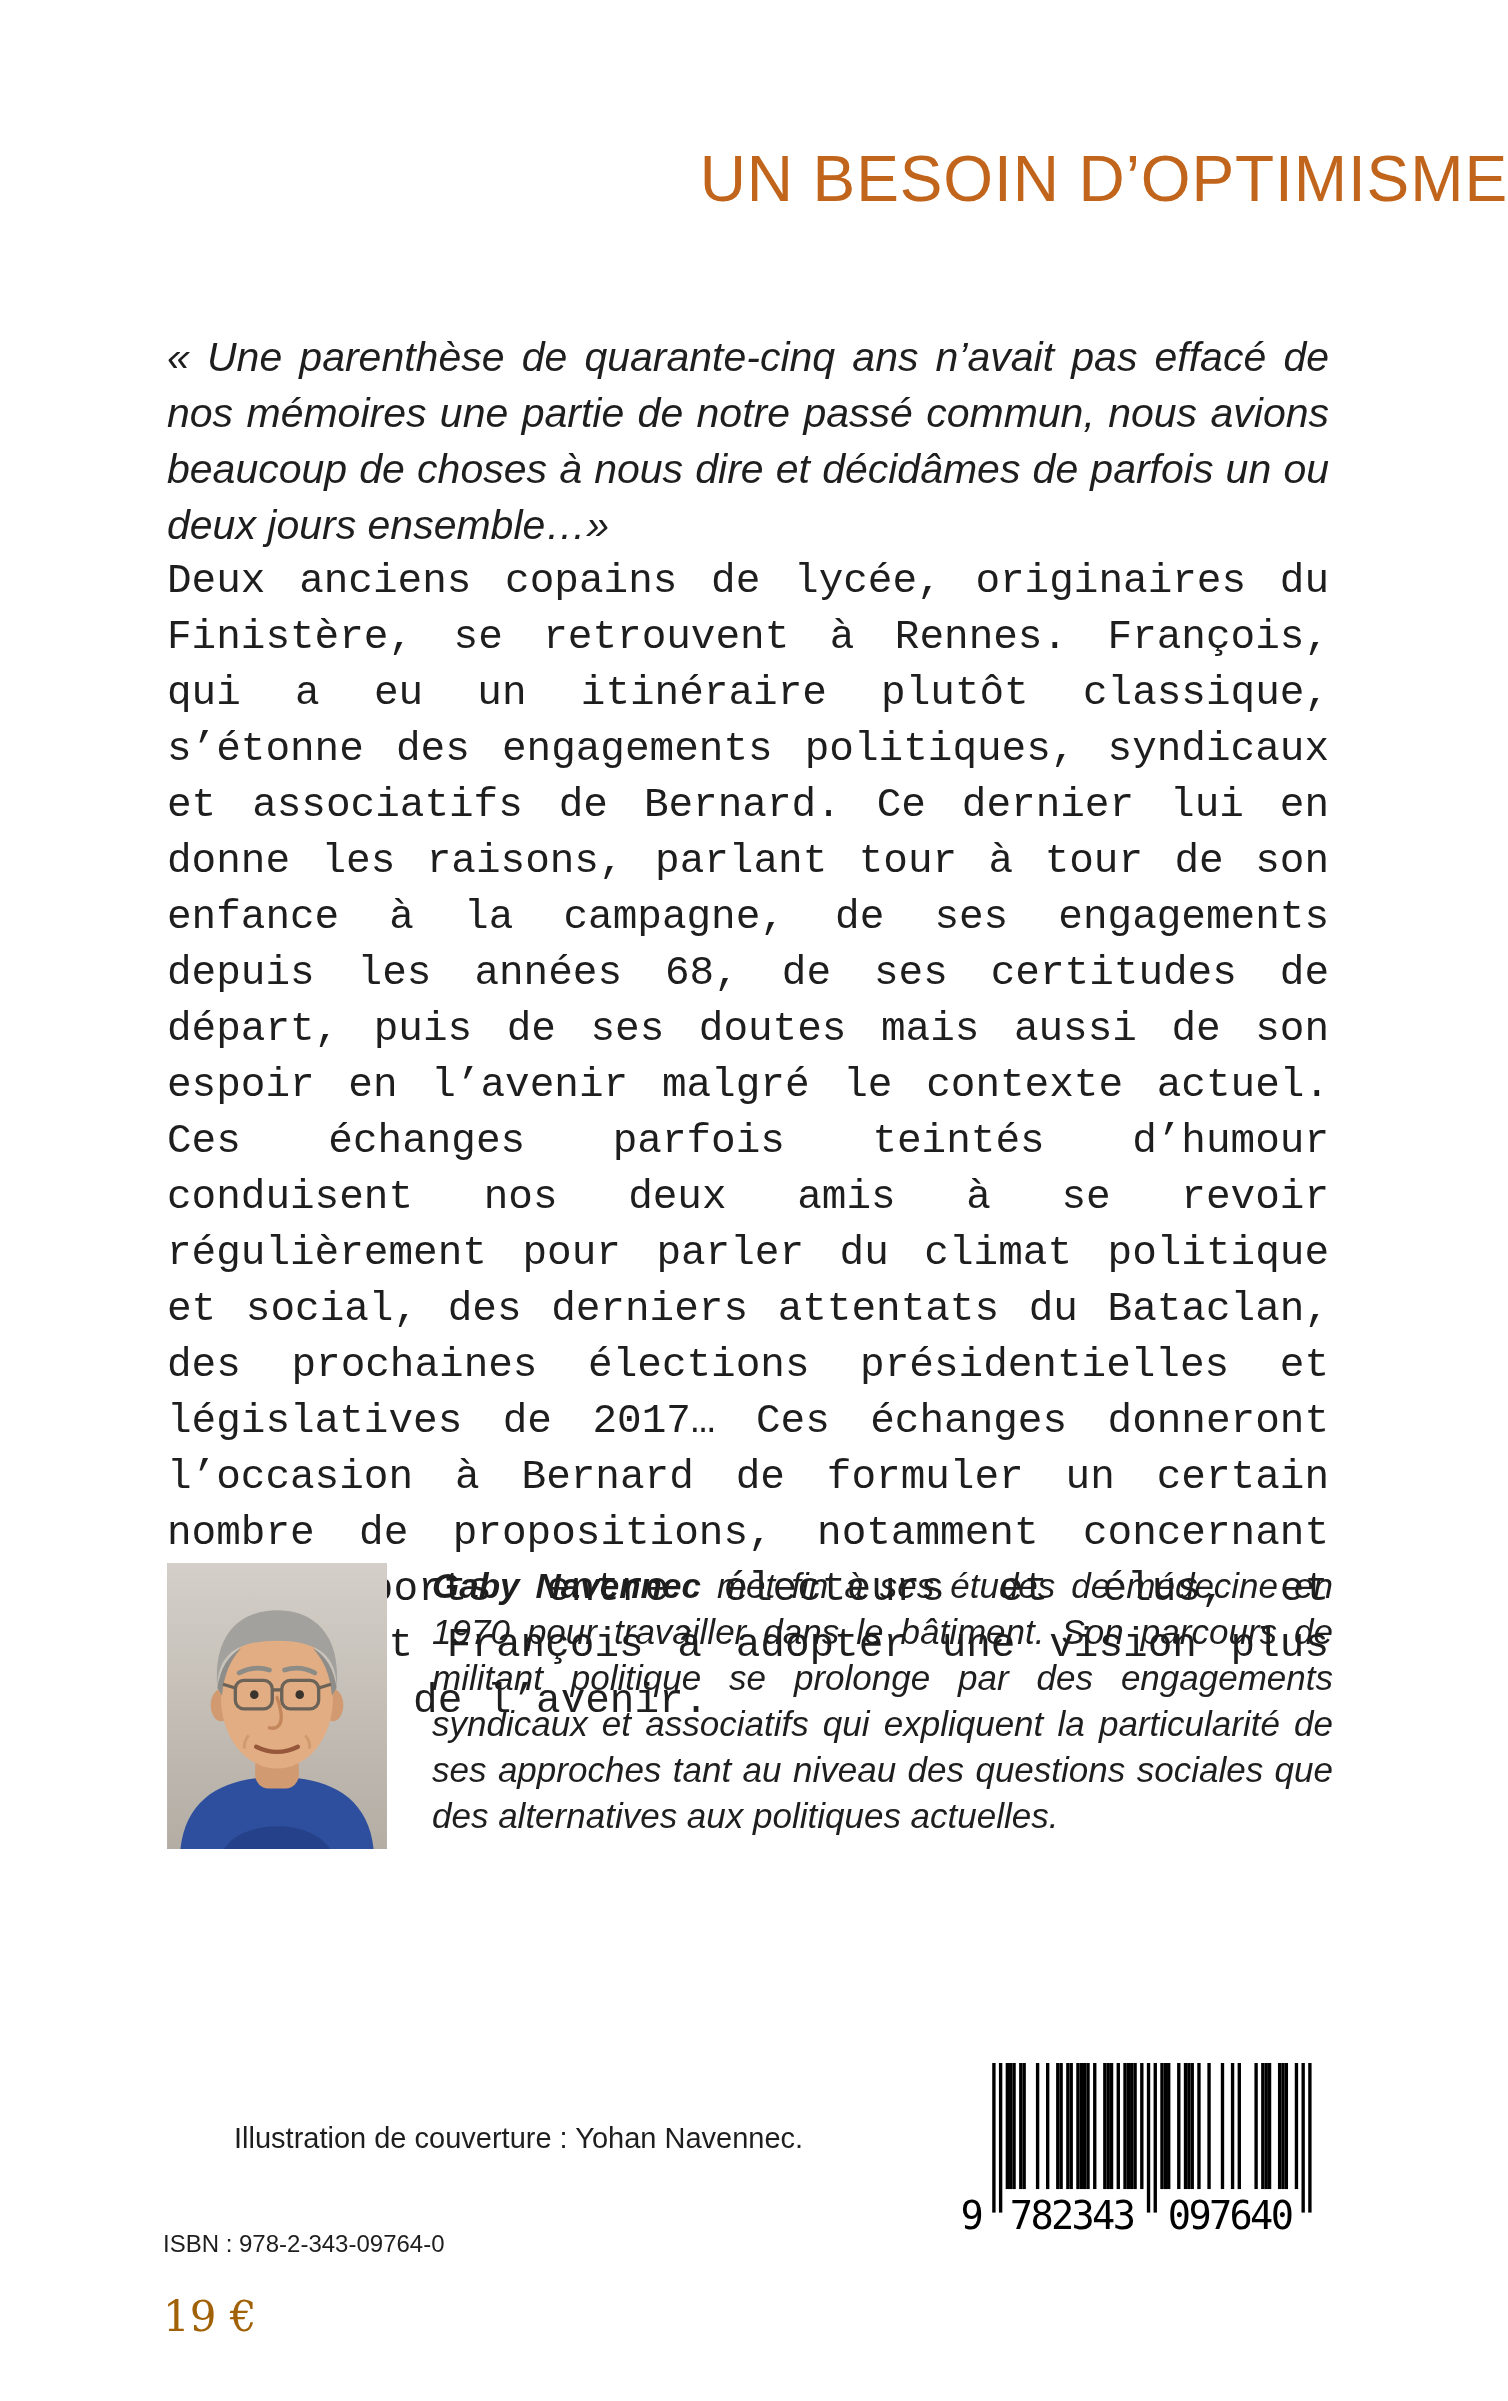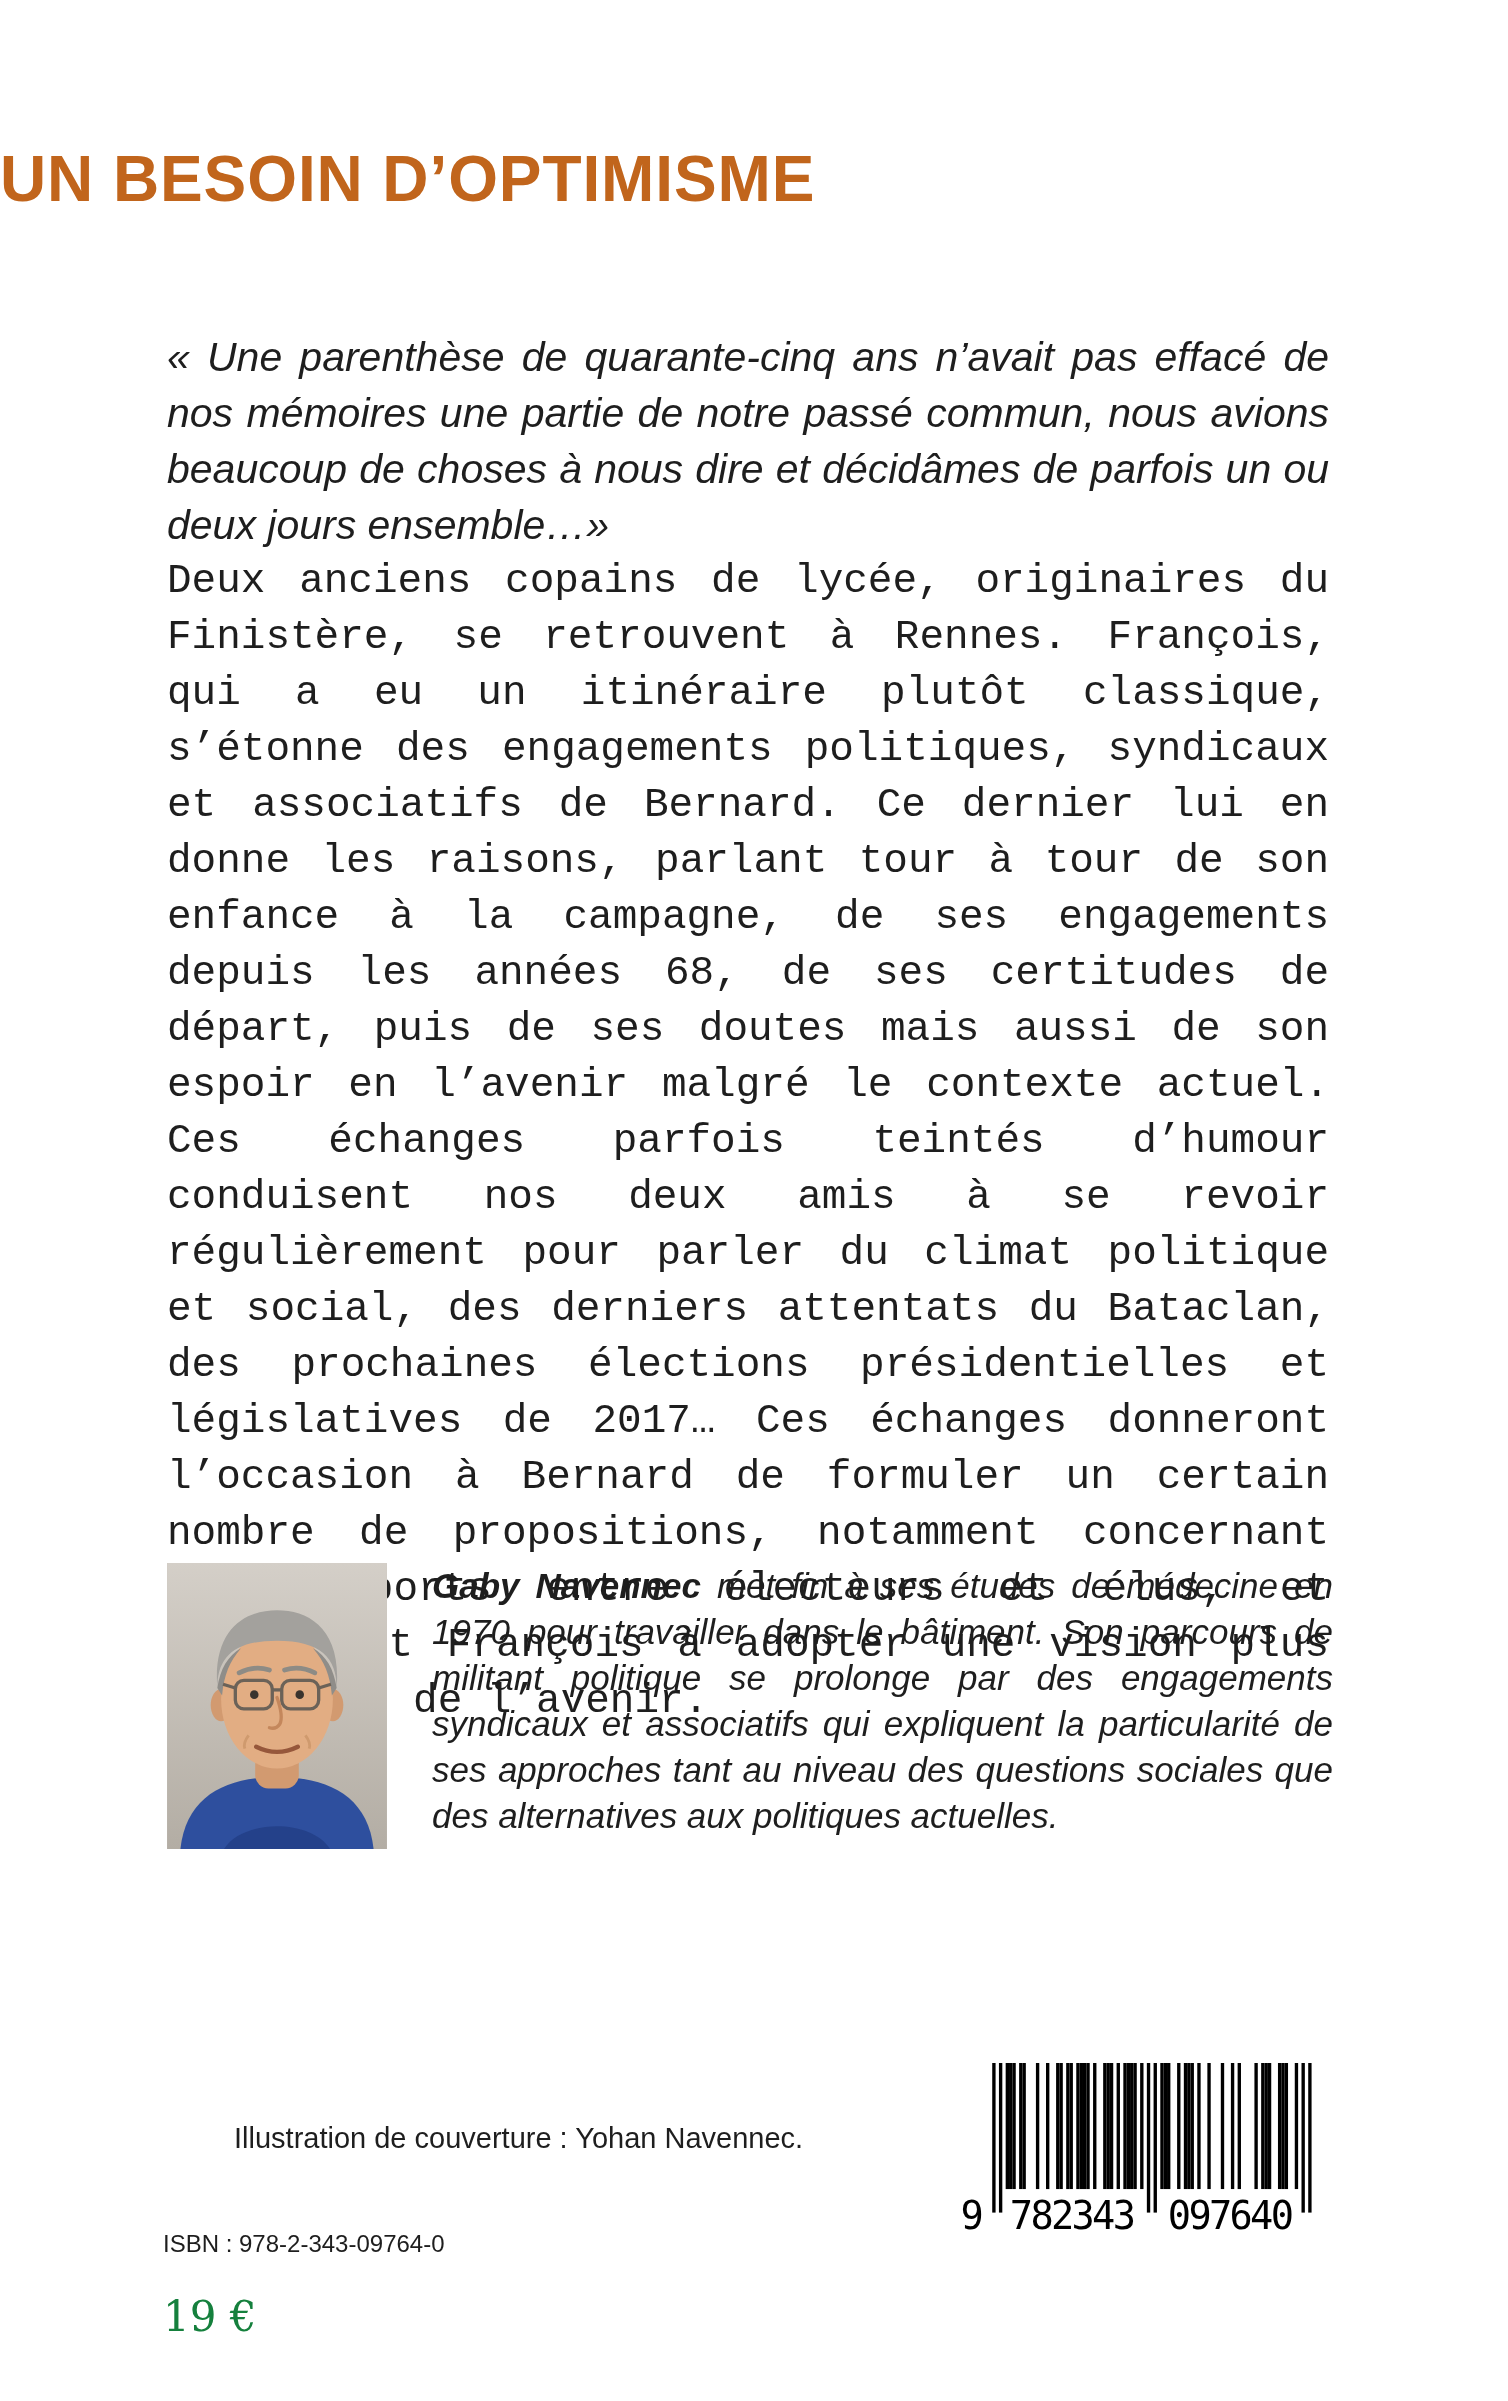--- a/index.html
+++ b/index.html
@@ -5,21 +5,21 @@
 <style>
   * { margin:0; padding:0; box-sizing:border-box; }
   html,body { background:#ffffff; }
   body { font-family:"Liberation Sans", sans-serif; color:#1d1d1d; }
   .page {
     position:relative; width:1508px; height:2402px;
     background:#ffffff; margin:0 auto; overflow:hidden;
   }
   .title {
     position:absolute; top:142px; left:0; width:100%;
-    text-align:left; font-size:64px; font-weight:700;
+    text-align:right; font-size:64px; font-weight:400;
     letter-spacing:0.9px; color:#c1651c;
   }
   .text-block {
     position:absolute; left:167px; top:329px; width:1162px;
     font-size:41px; line-height:56px; text-align:justify;
     color:#1e1e1e;
   }
   .quote { font-style:italic; }
   .synopsis { font-style:normal;font-family:Liberation Mono, monospace; }
   .author-section {
@@ -40,21 +40,21 @@
   .credit {
     position:absolute; left:218px; top:2122px;
     font-size:29px; color:#1e1e1e;margin-left:16px;
   }
   .isbn {
     position:absolute; left:163px; top:2230px;
     font-size:24px; color:#1e1e1e;
   }
   .price {
     position:absolute; left:163px; top:2292px;
-    font-size:42px; font-family:"DejaVu Serif", serif; color:#15803d;
+    font-size:42px; font-family:"DejaVu Serif", serif; color:#a16207;
   }
   .barcode {
     position:absolute; left:946px; top:2063px;
     width:416px; height:197px; background:#ffffff;
   }
   .barcode svg { display:block; width:100%; height:100%; overflow:visible; }
   .barcode rect { fill:#000000; }
   .barcode text {
     font-family:"DejaVu Sans Mono", monospace;
     font-size:46px; fill:#000000;

